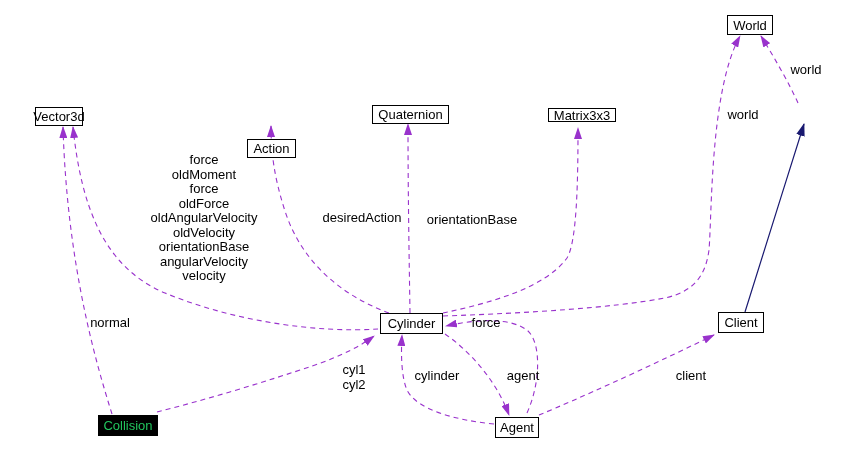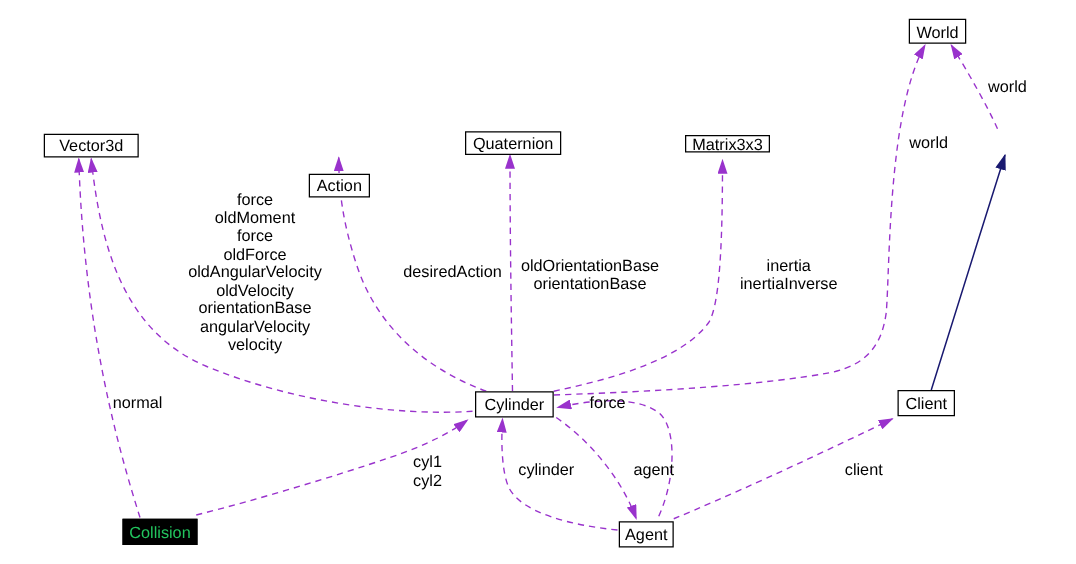--- a/index.html
+++ b/index.html
@@ -45,21 +45,21 @@
     <path class="edge" d="M 798 103 C 790 85, 774 57, 761 36" marker-end="url(#arrow-purple)"></path>
     <path class="edge solid" d="M 745 312 C 757 272, 785 185, 804 124" marker-end="url(#arrow-navy)"></path>
     <path class="edge" d="M 157 412 C 205 400, 268 381, 312 366 C 342 356, 362 345, 374 336" marker-end="url(#arrow-purple)"></path>
     <path class="edge" d="M 494 424 C 455 420, 417 410, 407 390 C 401 376, 401 352, 402 335" marker-end="url(#arrow-purple)"></path>
     <path class="edge" d="M 527 413 C 541 382, 541 343, 528 331 C 510 316, 472 320, 446 326" marker-end="url(#arrow-purple)"></path>
     <path class="edge" d="M 445 334 C 471 352, 497 382, 509 415" marker-end="url(#arrow-purple)"></path>
     <path class="edge" d="M 539 415 C 580 398, 640 371, 714 335" marker-end="url(#arrow-purple)"></path>
   </svg>
 
   <div class="node" style="left:727px;top:15px;width:46px;height:20px;">World</div>
-  <div class="node" style="left:35px;top:107px;width:76px;height:19px;">Vector3d</div>
+  <div class="node" style="left:35px;top:107px;width:48px;height:19px;">Vector3d</div>
   <div class="node" style="left:247px;top:107px;width:49px;height:19px;margin-top:32px;">Action</div>
   <div class="node" style="left:372px;top:105px;width:77px;height:19px;">Quaternion</div>
   <div class="node" style="left:548px;top:108px;width:68px;height:14px;">Matrix3x3</div>
   <div class="node" style="left:380px;top:313px;width:63px;height:21px;">Cylinder</div>
   <div class="node" style="left:718px;top:312px;width:46px;height:21px;">Client</div>
   <div class="node inverse" style="left:98px;top:415px;width:60px;height:21px;">Collision</div>
   <div class="node" style="left:495px;top:417px;width:44px;height:21px;">Agent</div>
 
   <div class="elabel" style="left:204px;top:218px;">
     <div>force</div>
@@ -75,38 +75,33 @@
 
   <div class="elabel" style="left:110px;top:323px;">
     <div>normal</div>
   </div>
 
   <div class="elabel" style="left:362px;top:218px;">
     <div>desiredAction</div>
   </div>
 
   <div class="elabel" style="left:472px;top:220px;">
-    <div>oldOrientationBase</div>
     <div>orientationBase</div>
   </div>
 
-  <div class="elabel" style="left:631px;top:220px;">
-    <div>inertia</div>
-    <div>inertiaInverse</div>
-  </div>
 
   <div class="elabel" style="left:743px;top:115px;">
     <div>world</div>
   </div>
 
   <div class="elabel" style="left:806px;top:70px;">
     <div>world</div>
   </div>
 
-  <div class="elabel" style="left:342px;top:377px;">
+  <div class="elabel" style="left:354px;top:377px;">
     <div>cyl1</div>
     <div>cyl2</div>
   </div>
 
   <div class="elabel" style="left:437px;top:376px;">
     <div>cylinder</div>
   </div>
 
   <div class="elabel" style="left:486px;top:323px;">
     <div>force</div>

